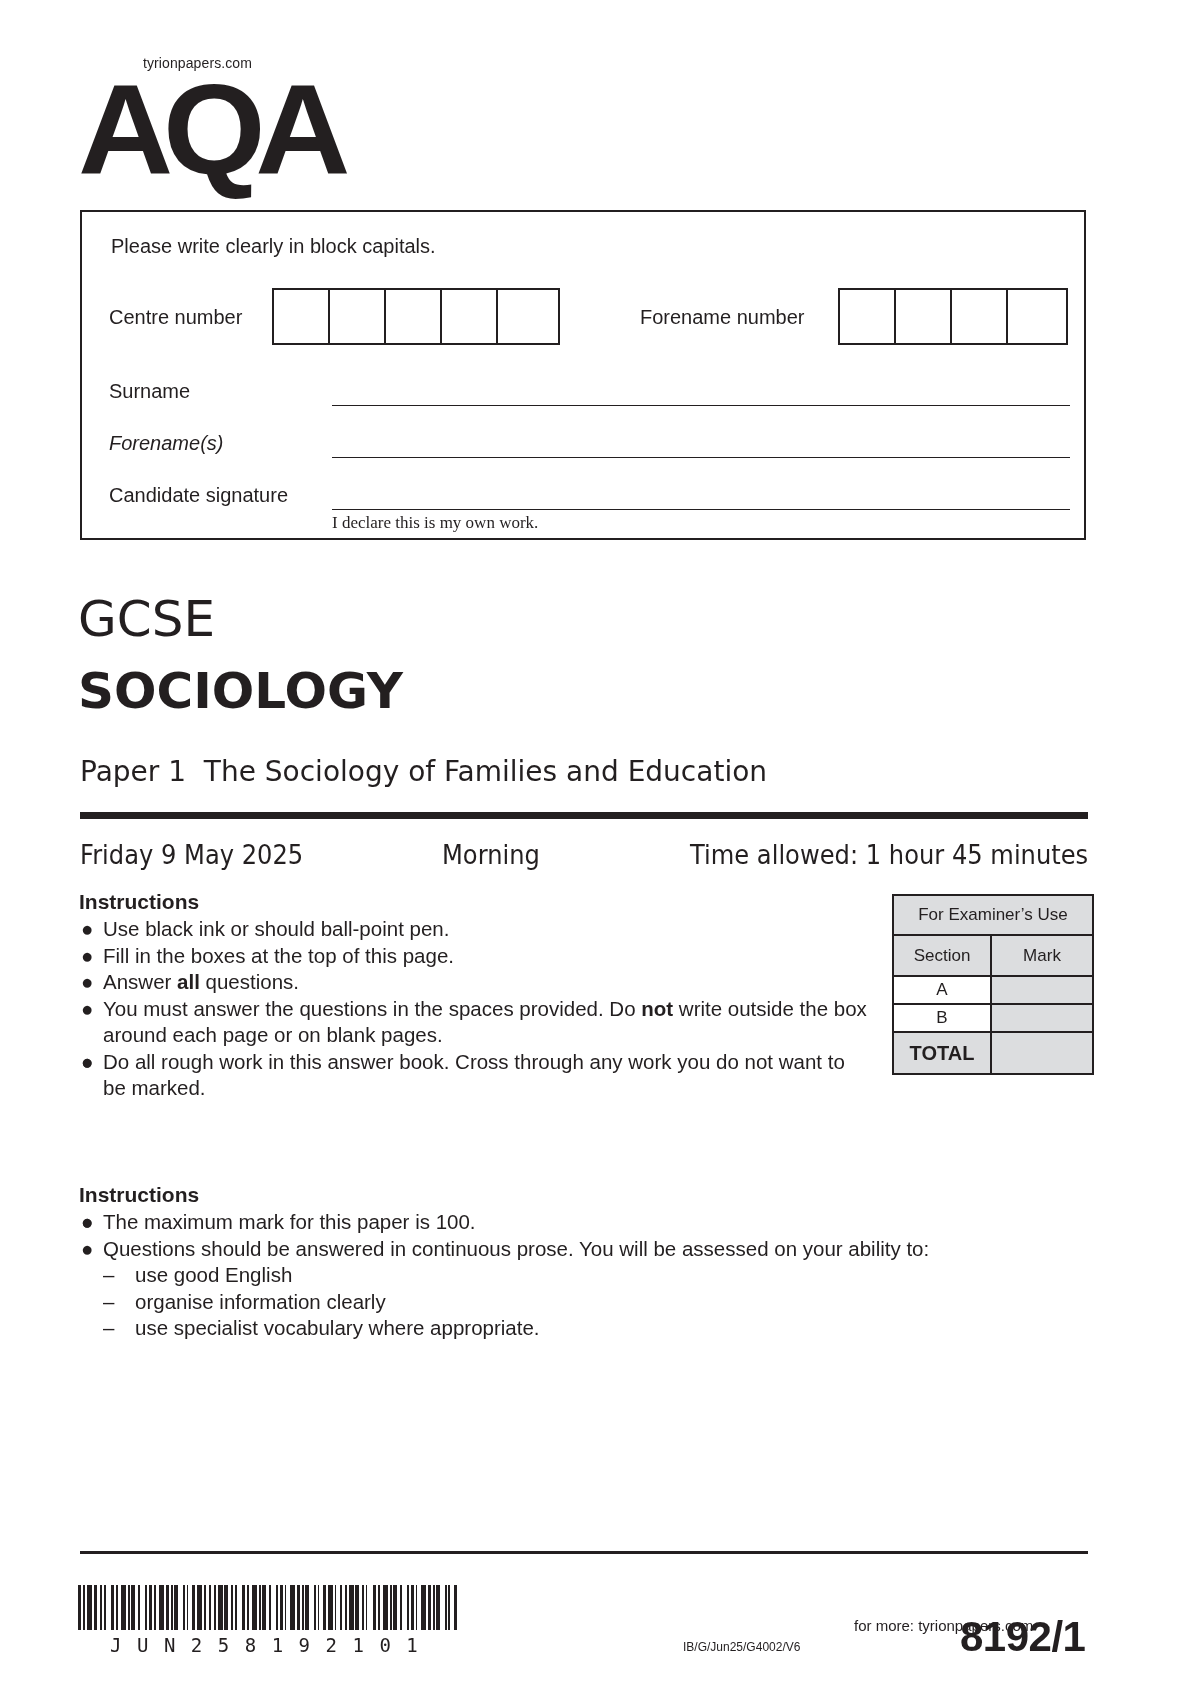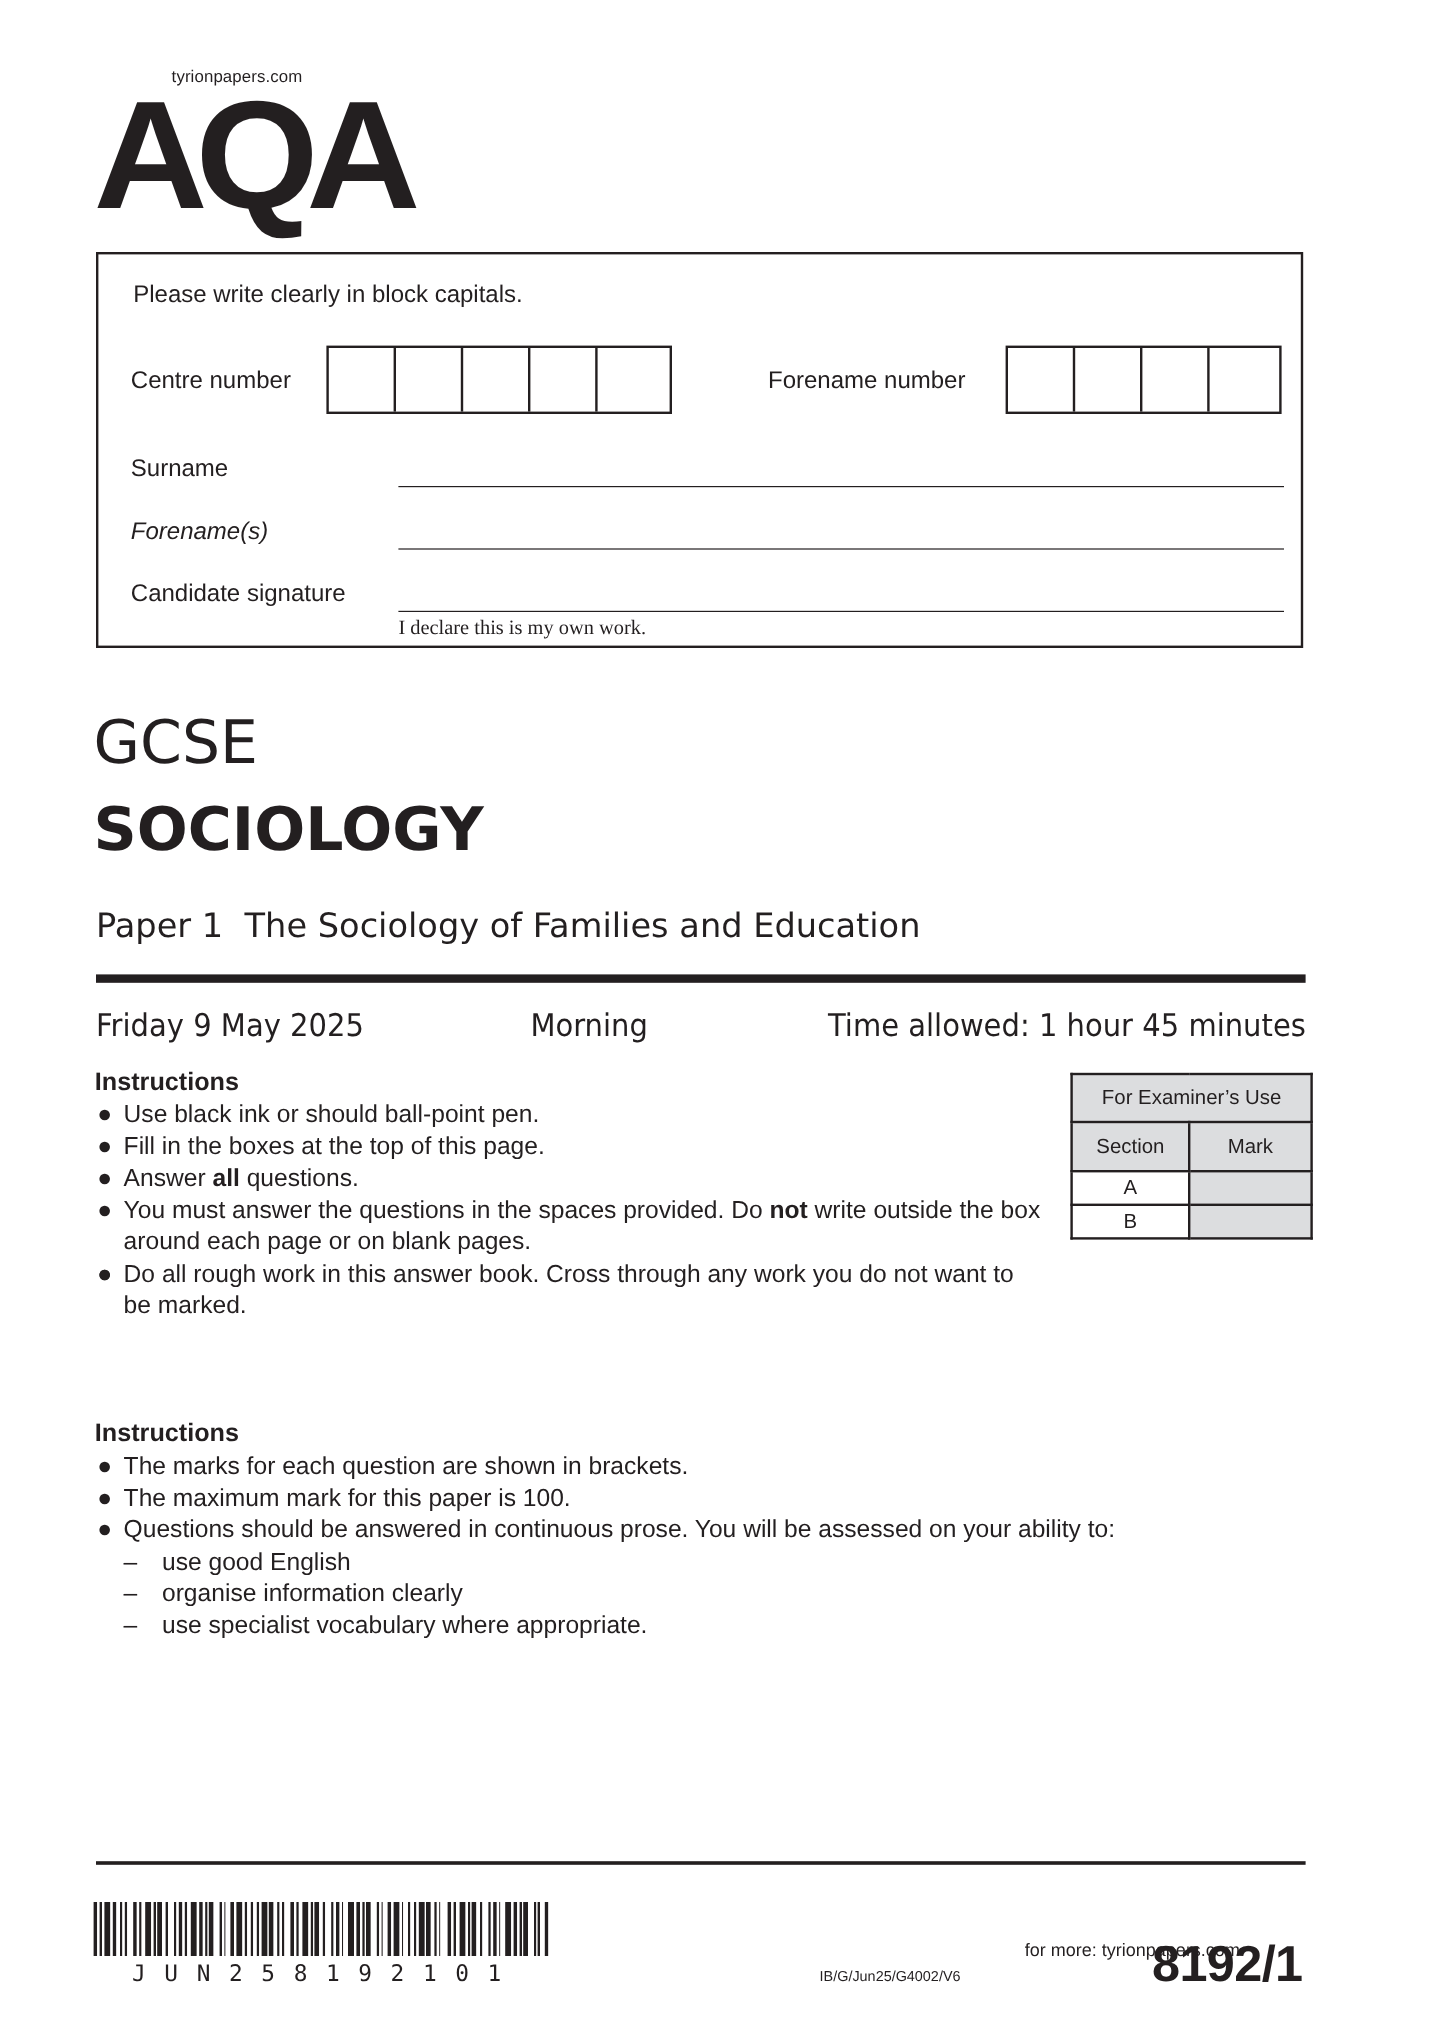--- a/index.html
+++ b/index.html
@@ -119,27 +119,31 @@
     <td style="width:100px;">Mark</td>
   </tr>
   <tr style="height:28px;">
     <td class="white">A</td>
     <td></td>
   </tr>
   <tr style="height:28px;">
     <td class="white">B</td>
     <td></td>
   </tr>
+  <tr style="height:42px;">
+    <td style="font-weight:bold; font-size:20px;">TOTAL</td>
+    <td></td>
+  </tr>
 </tbody>
   </table>
 
 <div class="abs" style="left:79px; top:1183px; width:1000px;">
   <div class="sec-head">Instructions</div>
   <ul class="list" style="margin-top:2px;">
-    <li><span class="bullet">●</span><span>The marks for each question are shown in brackets.</span></li>
+    <li><span class="bullet">●</span></li>
     <li><span class="bullet">●</span><span>The maximum mark for this paper is 100.</span></li>
     <li><span class="bullet">●</span><span>Questions should be answered in continuous prose.  You will be assessed on your ability to:</span></li>
   </ul>
   <ul class="list sublist">
     <li><span class="dash">–</span><span>use good English</span></li>
     <li><span class="dash">–</span><span>organise information clearly</span></li>
     <li><span class="dash">–</span><span>use specialist vocabulary where appropriate.</span></li>
   </ul>
 </div>
 

